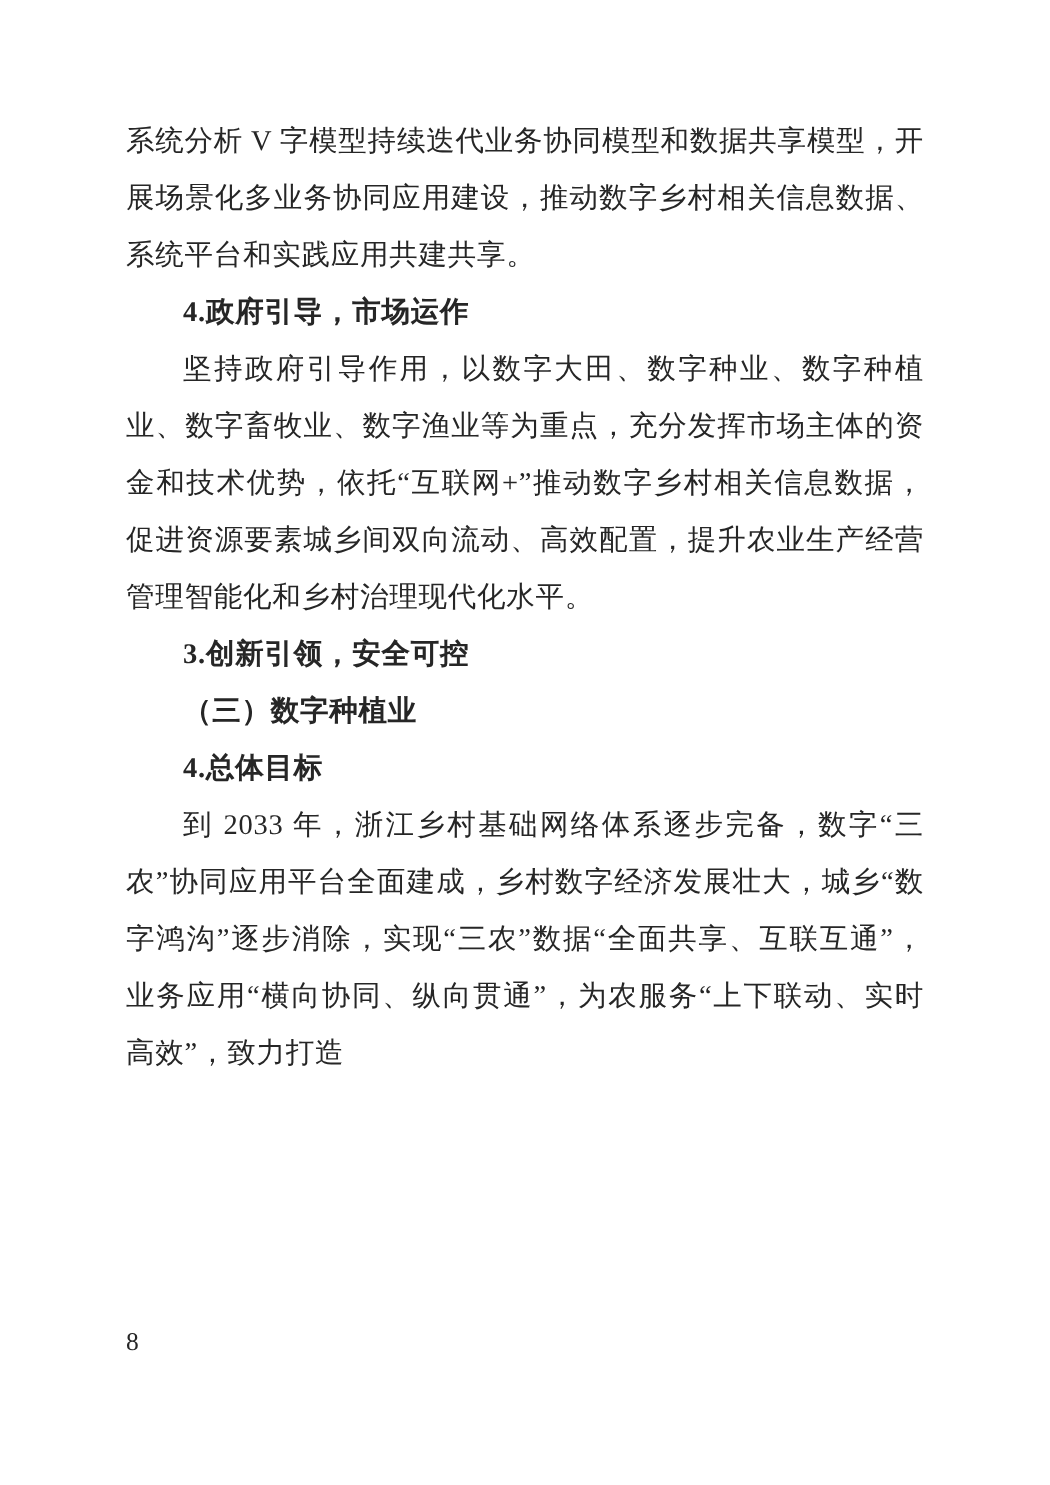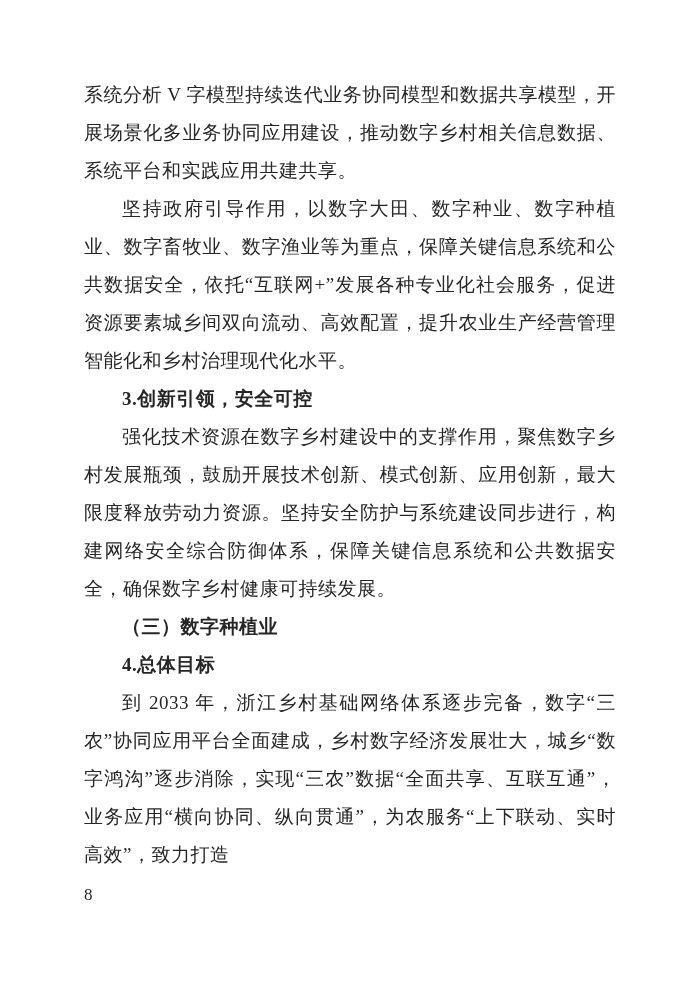--- a/index.html
+++ b/index.html
@@ -52,21 +52,21 @@
     color: #262626;
     font-family: "Liberation Serif", "DejaVu Serif", serif;
   }
 </style>
 </head>
 <body>
 
 <div class="page">
   <div class="content">
     <p class="para-flush">系统分析 V 字模型持续迭代业务协同模型和数据共享模型，开展场景化多业务协同应用建设，推动数字乡村相关信息数据、系统平台和实践应用共建共享。</p>
-    <p class="para-indent">坚持政府引导作用，以数字大田、数字种业、数字种植业、数字畜牧业、数字渔业等为重点，保障关键信息系统和公共数据安全，依托“互联网+”发展各种专业化社会服务，促进资源要素城乡间双向流动、高效配置，提升农业生产经营管理智能化和乡村治理现代化水平。</p>
+    <p class="heading">4.政府引导，市场运作</p>
+    <p class="para-indent">坚持政府引导作用，以数字大田、数字种业、数字种植业、数字畜牧业、数字渔业等为重点，充分发挥市场主体的资金和技术优势，依托“互联网+”推动数字乡村相关信息数据，促进资源要素城乡间双向流动、高效配置，提升农业生产经营管理智能化和乡村治理现代化水平。</p>
     <p class="heading">3.创新引领，安全可控</p>
-    <p class="para-indent">强化技术资源在数字乡村建设中的支撑作用，聚焦数字乡村发展瓶颈，鼓励开展技术创新、模式创新、应用创新，最大限度释放劳动力资源。坚持安全防护与系统建设同步进行，构建网络安全综合防御体系，保障关键信息系统和公共数据安全，确保数字乡村健康可持续发展。</p>
     <p class="heading">（三）数字种植业</p>
     <p class="heading">4.总体目标</p>
     <p class="para-indent">到 2033 年，浙江乡村基础网络体系逐步完备，数字“三农”协同应用平台全面建成，乡村数字经济发展壮大，城乡“数字鸿沟”逐步消除，实现“三农”数据“全面共享、互联互通”，业务应用“横向协同、纵向贯通”，为农服务“上下联动、实时高效”，致力打造</p>
   </div>
   <div class="page-number">8</div>
 </div>
 
 </body></html>

